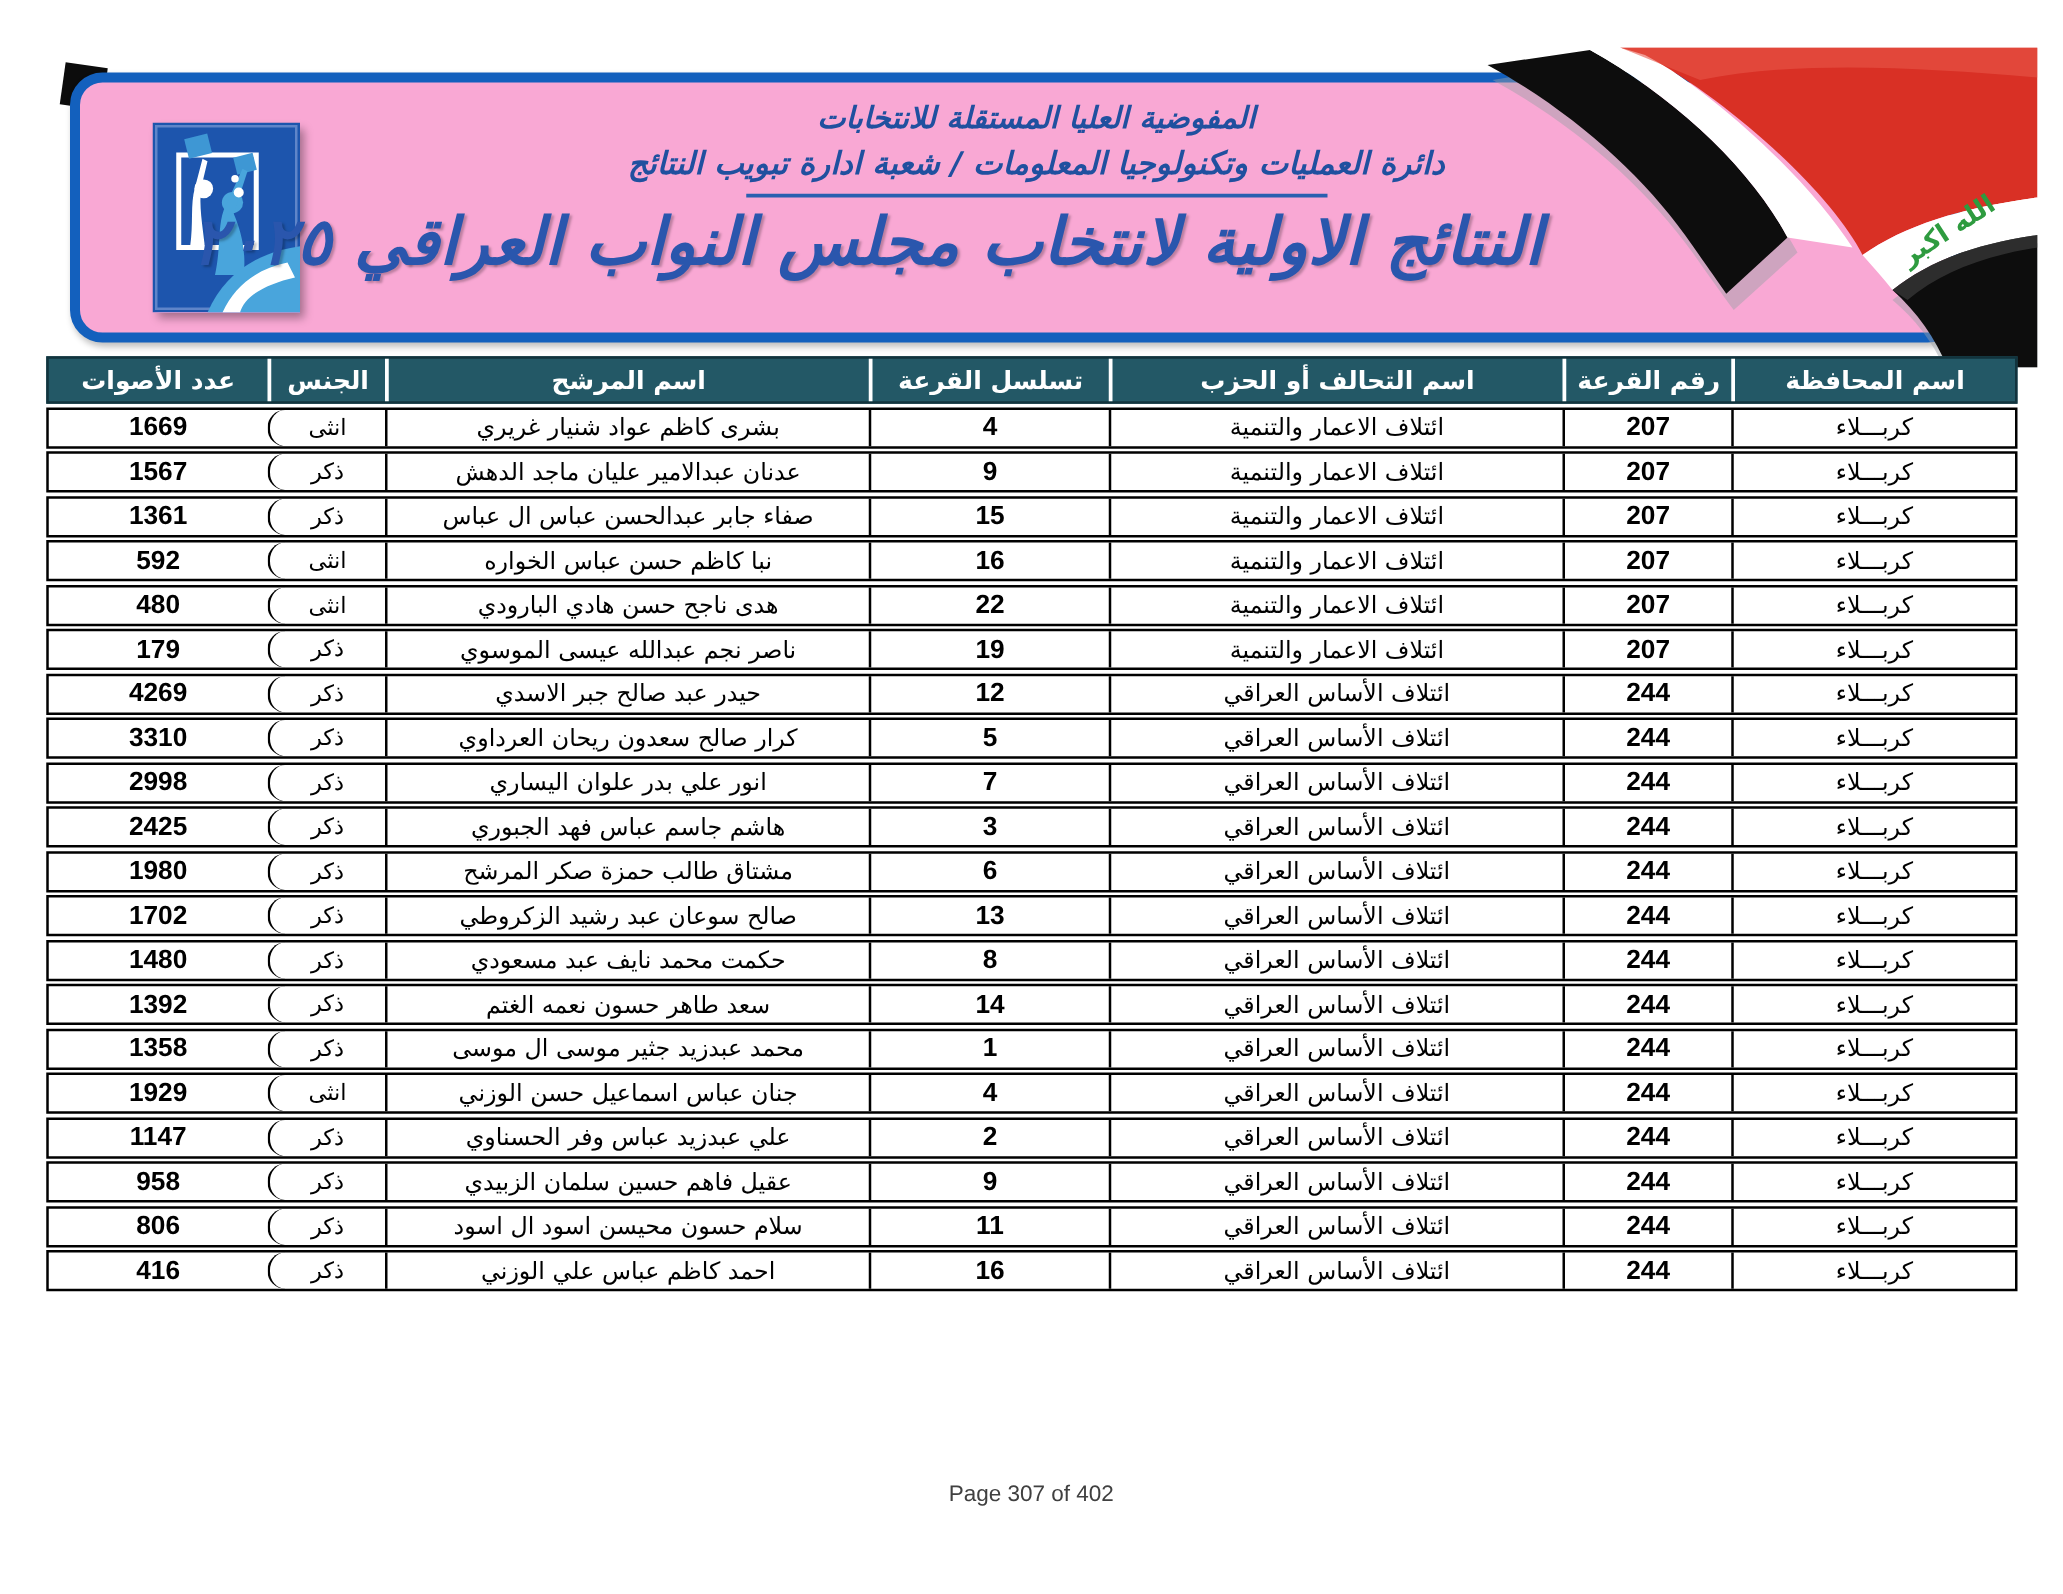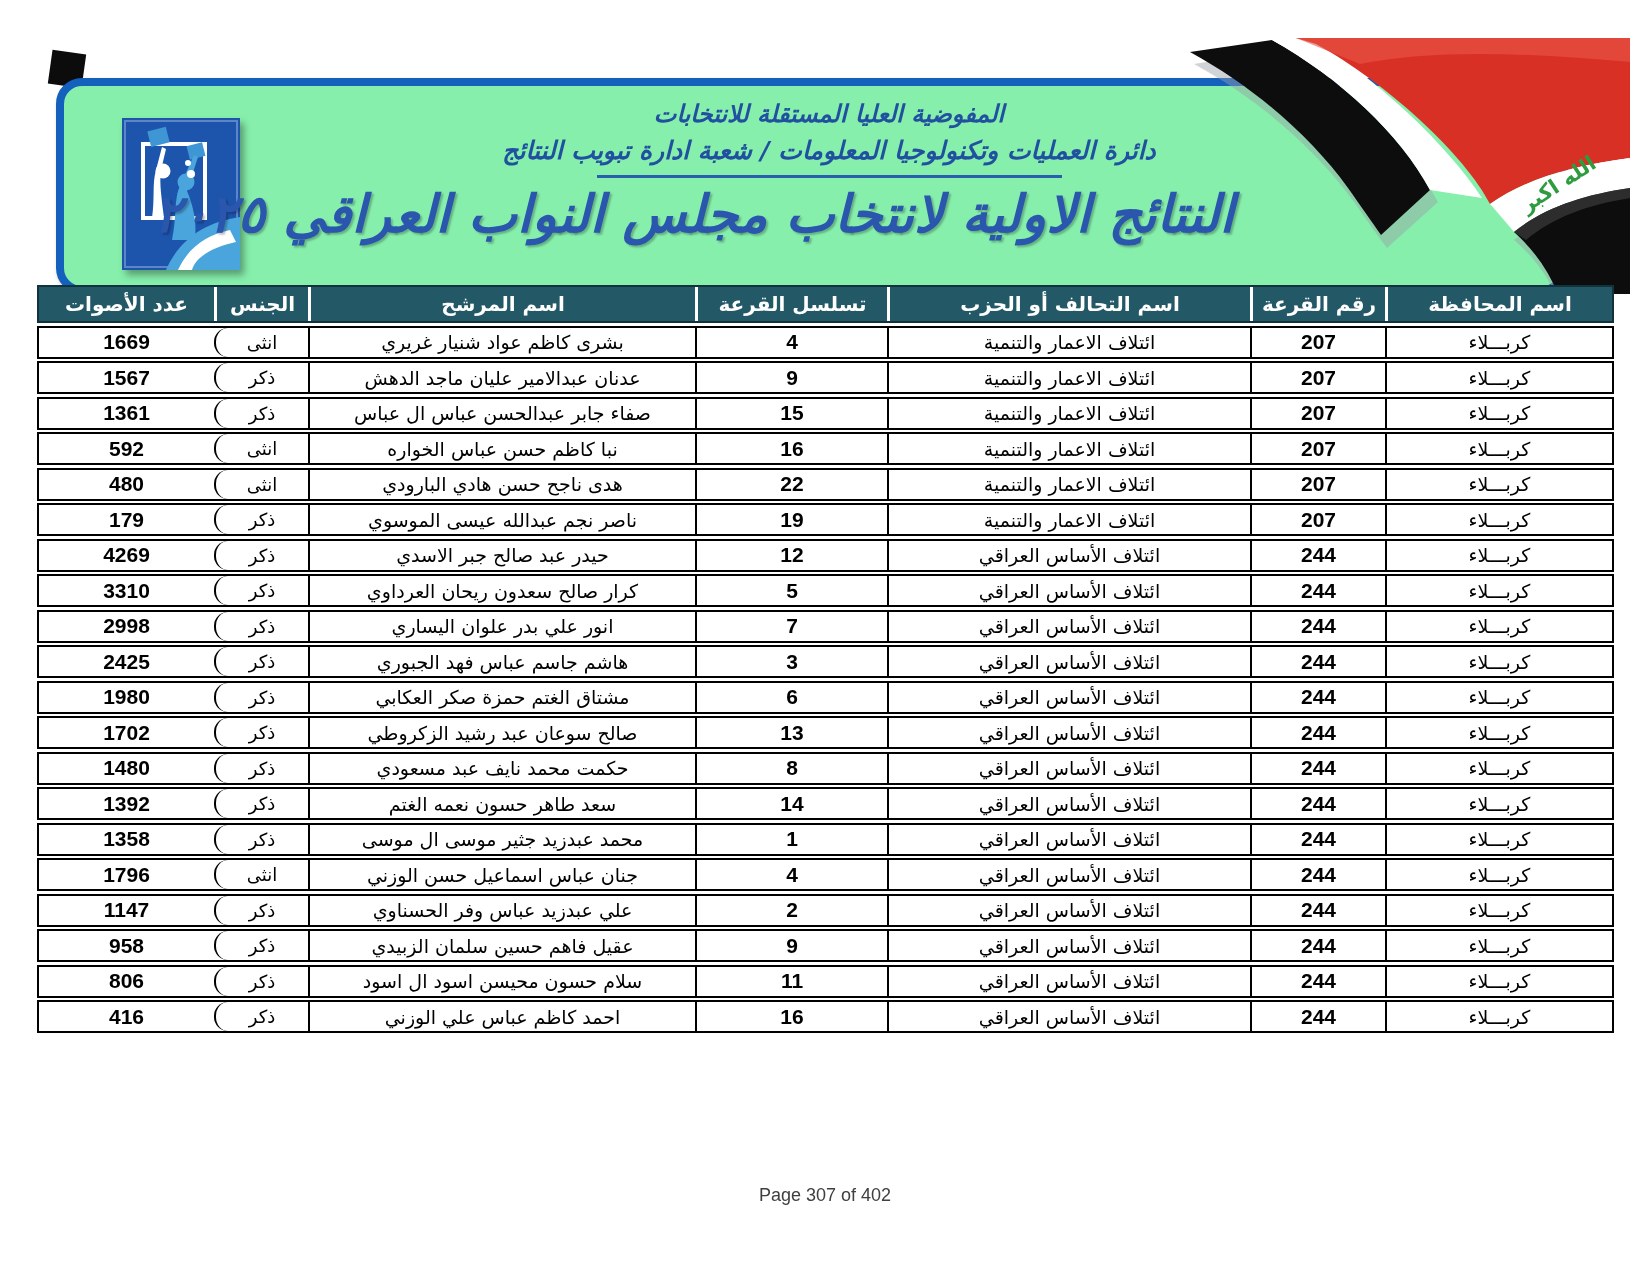--- a/index.html
+++ b/index.html
@@ -9,23 +9,22 @@
     font-family:"DejaVu Sans", sans-serif;
   }
 
   
   .corner-fold {
     position:absolute; left:50px; top:52px; width:34px; height:34px;
     background:#0c0c0c; transform:rotate(8deg);
   }
   .banner {
     position:absolute; left:56px; top:58px; width:1512px; height:216px;
-    background:#86efac; border:8px solid #1360bd; border-radius:26px;
+    background:#f9a8d4; border:8px solid #1360bd; border-radius:26px;
     box-shadow:2px 3px 5px rgba(0,0,0,0.25);
-    margin-top:20px;
   }
   .banner-inner { position:relative; width:100%; height:100%; border-radius:16px; }
 
   .logo-wrap {
     position:absolute; left:58px; top:32px; width:118px; height:152px;
     box-shadow:4px 5px 7px rgba(0,0,0,0.35);
   }
   .logo-wrap svg { display:block; width:100%; height:100%; }
 
   .org-block {
@@ -248,21 +247,21 @@
       <div class="cell col-seq">3</div>
       <div class="cell col-name">هاشم جاسم عباس فهد الجبوري</div>
       <div class="cell col-gender">ذكر</div>
       <div class="cell col-votes">2425</div>
     </div>
       <div class="body-row">
       <div class="cell col-gov">كربـــلاء</div>
       <div class="cell col-lottery">244</div>
       <div class="cell col-party">ائتلاف الأساس العراقي</div>
       <div class="cell col-seq">6</div>
-      <div class="cell col-name">مشتاق الغتم حمزة  صكر  العكابي</div>
+      <div class="cell col-name">مشتاق طالب حمزة  صكر  المرشح</div>
       <div class="cell col-gender">ذكر</div>
       <div class="cell col-votes">1980</div>
     </div>
       <div class="body-row">
       <div class="cell col-gov">كربـــلاء</div>
       <div class="cell col-lottery">244</div>
       <div class="cell col-party">ائتلاف الأساس العراقي</div>
       <div class="cell col-seq">13</div>
       <div class="cell col-name">صالح سوعان عبد رشيد  الزكروطي</div>
       <div class="cell col-gender">ذكر</div>
@@ -295,21 +294,21 @@
       <div class="cell col-gender">ذكر</div>
       <div class="cell col-votes">1358</div>
     </div>
       <div class="body-row">
       <div class="cell col-gov">كربـــلاء</div>
       <div class="cell col-lottery">244</div>
       <div class="cell col-party">ائتلاف الأساس العراقي</div>
       <div class="cell col-seq">4</div>
       <div class="cell col-name">جنان عباس اسماعيل حسن الوزني</div>
       <div class="cell col-gender">انثى</div>
-      <div class="cell col-votes">1796</div>
+      <div class="cell col-votes">1929</div>
     </div>
       <div class="body-row">
       <div class="cell col-gov">كربـــلاء</div>
       <div class="cell col-lottery">244</div>
       <div class="cell col-party">ائتلاف الأساس العراقي</div>
       <div class="cell col-seq">2</div>
       <div class="cell col-name">علي عبدزيد عباس وفر  الحسناوي</div>
       <div class="cell col-gender">ذكر</div>
       <div class="cell col-votes">1147</div>
     </div>

